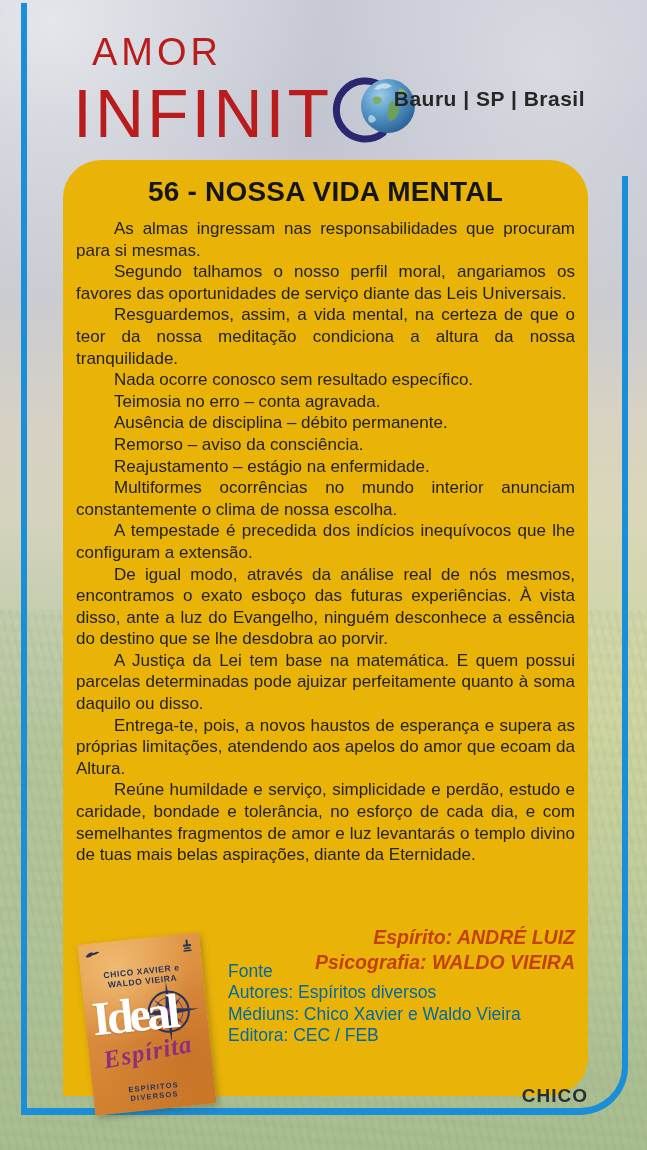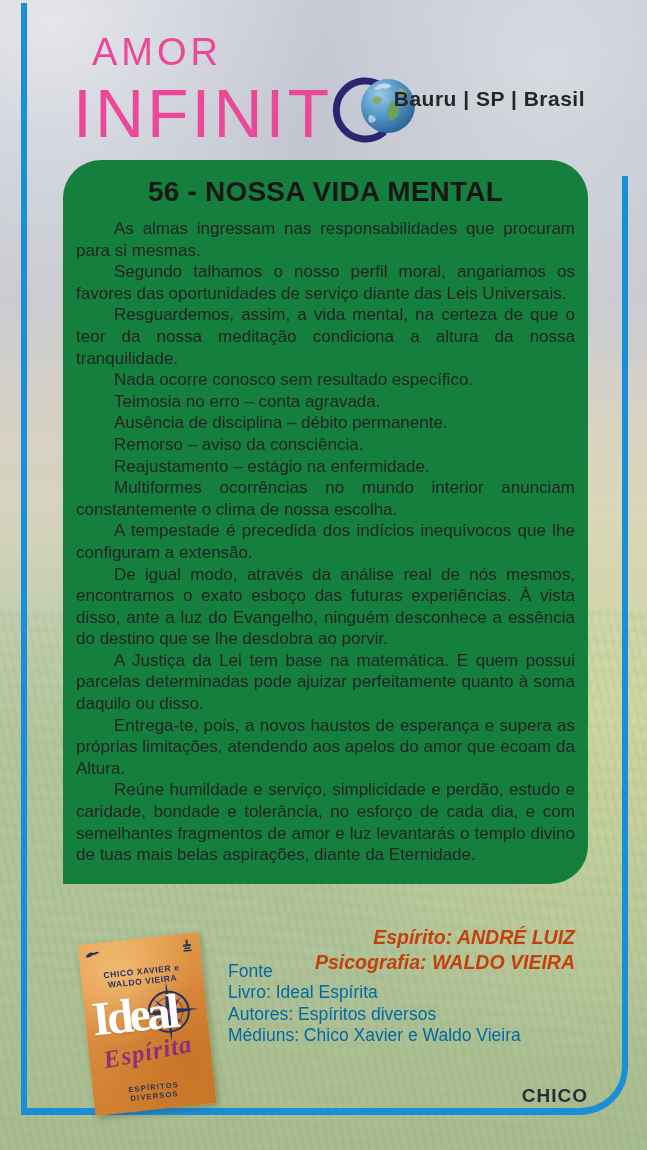--- a/index.html
+++ b/index.html
@@ -22,31 +22,31 @@
         repeating-linear-gradient(4deg, rgba(92,120,70,.05) 0 6px, rgba(0,0,0,0) 6px 14px);}
 
   
   .stripe-left{position:absolute;left:21px;top:3px;width:6px;height:1106px;
       background:#1b8ed8;z-index:2;}
   .frame-br{position:absolute;left:21px;top:176px;width:601px;height:932px;z-index:2;
       border-right:6px solid #1b8ed8;border-bottom:7px solid #1b8ed8;
       border-bottom-right-radius:48px;}
 
   
-  .logo{position:absolute;left:73px;top:33px;z-index:3;color:#ec4899;line-height:1;}
+  .logo{position:absolute;left:73px;top:33px;z-index:3;color:#b91c1c;line-height:1;}
   .logo .l1{font-size:38px;font-weight:200;letter-spacing:4px;margin-left:19px;}
   .logo .l2{font-size:68px;font-weight:200;letter-spacing:3px;margin-top:6px;
             display:flex;align-items:center;}
   .logo-globe{margin-left:-6px;margin-top:-6px;}
   .location{position:absolute;top:87px;right:62px;z-index:3;
             font-weight:bold;font-size:21px;color:#262626;letter-spacing:.5px;}
 
   
-  .card{position:absolute;left:63px;top:160px;width:525px;height:724px;z-index:3;
-        background:#15803d;border-radius:38px 38px 38px 0;}
+  .card{position:absolute;left:63px;top:160px;width:525px;height:936px;z-index:3;
+        background:#eab308;border-radius:38px 38px 38px 0;}
   .card-title{margin:16px 10px 0 10px;text-align:center;
         font-size:28px;font-weight:bold;color:#161616;letter-spacing:.2px;}
   .body-text{margin:10px 13px 12px 13px;font-size:17px;line-height:21.6px;
         text-align:justify;color:#232323;}
   .body-text p{margin:0;text-indent:38px;}
 
   
   .attribution{position:absolute;top:925px;right:72px;z-index:4;text-align:right;
         font-style:italic;font-weight:600;font-size:19.5px;line-height:25px;color:#c2410c;}
   .source{position:absolute;left:228px;top:961px;z-index:4;
@@ -133,23 +133,23 @@
     </div>
 </div>
 
 <div class="attribution">
   <div>Espírito: ANDRÉ LUIZ</div>
   <div>Psicografia: WALDO VIEIRA</div>
 </div>
 
 <div class="source">
   <div>Fonte</div>
-  <div>Livro: Ideal Espírita</div>
   <div>Autores: Espíritos diversos</div>
   <div>Médiuns: Chico Xavier e Waldo Vieira</div>
+  <div>Editora: CEC / FEB</div>
 </div>
 
 <div class="book">
   <div class="book-top">
     <svg width="16" height="10" viewBox="0 0 16 10">
       <path d="M1 7 Q5 1 10 4 Q13 2 15 4 Q11 6 8 6 Q4 9 1 7 z" fill="#27335f"></path>
     </svg>
     <svg width="10" height="14" viewBox="0 0 10 14">
       <rect x="4" y="0" width="2" height="6" fill="#27335f"></rect>
       <rect x="1" y="5" width="8" height="2" fill="#27335f"></rect>

